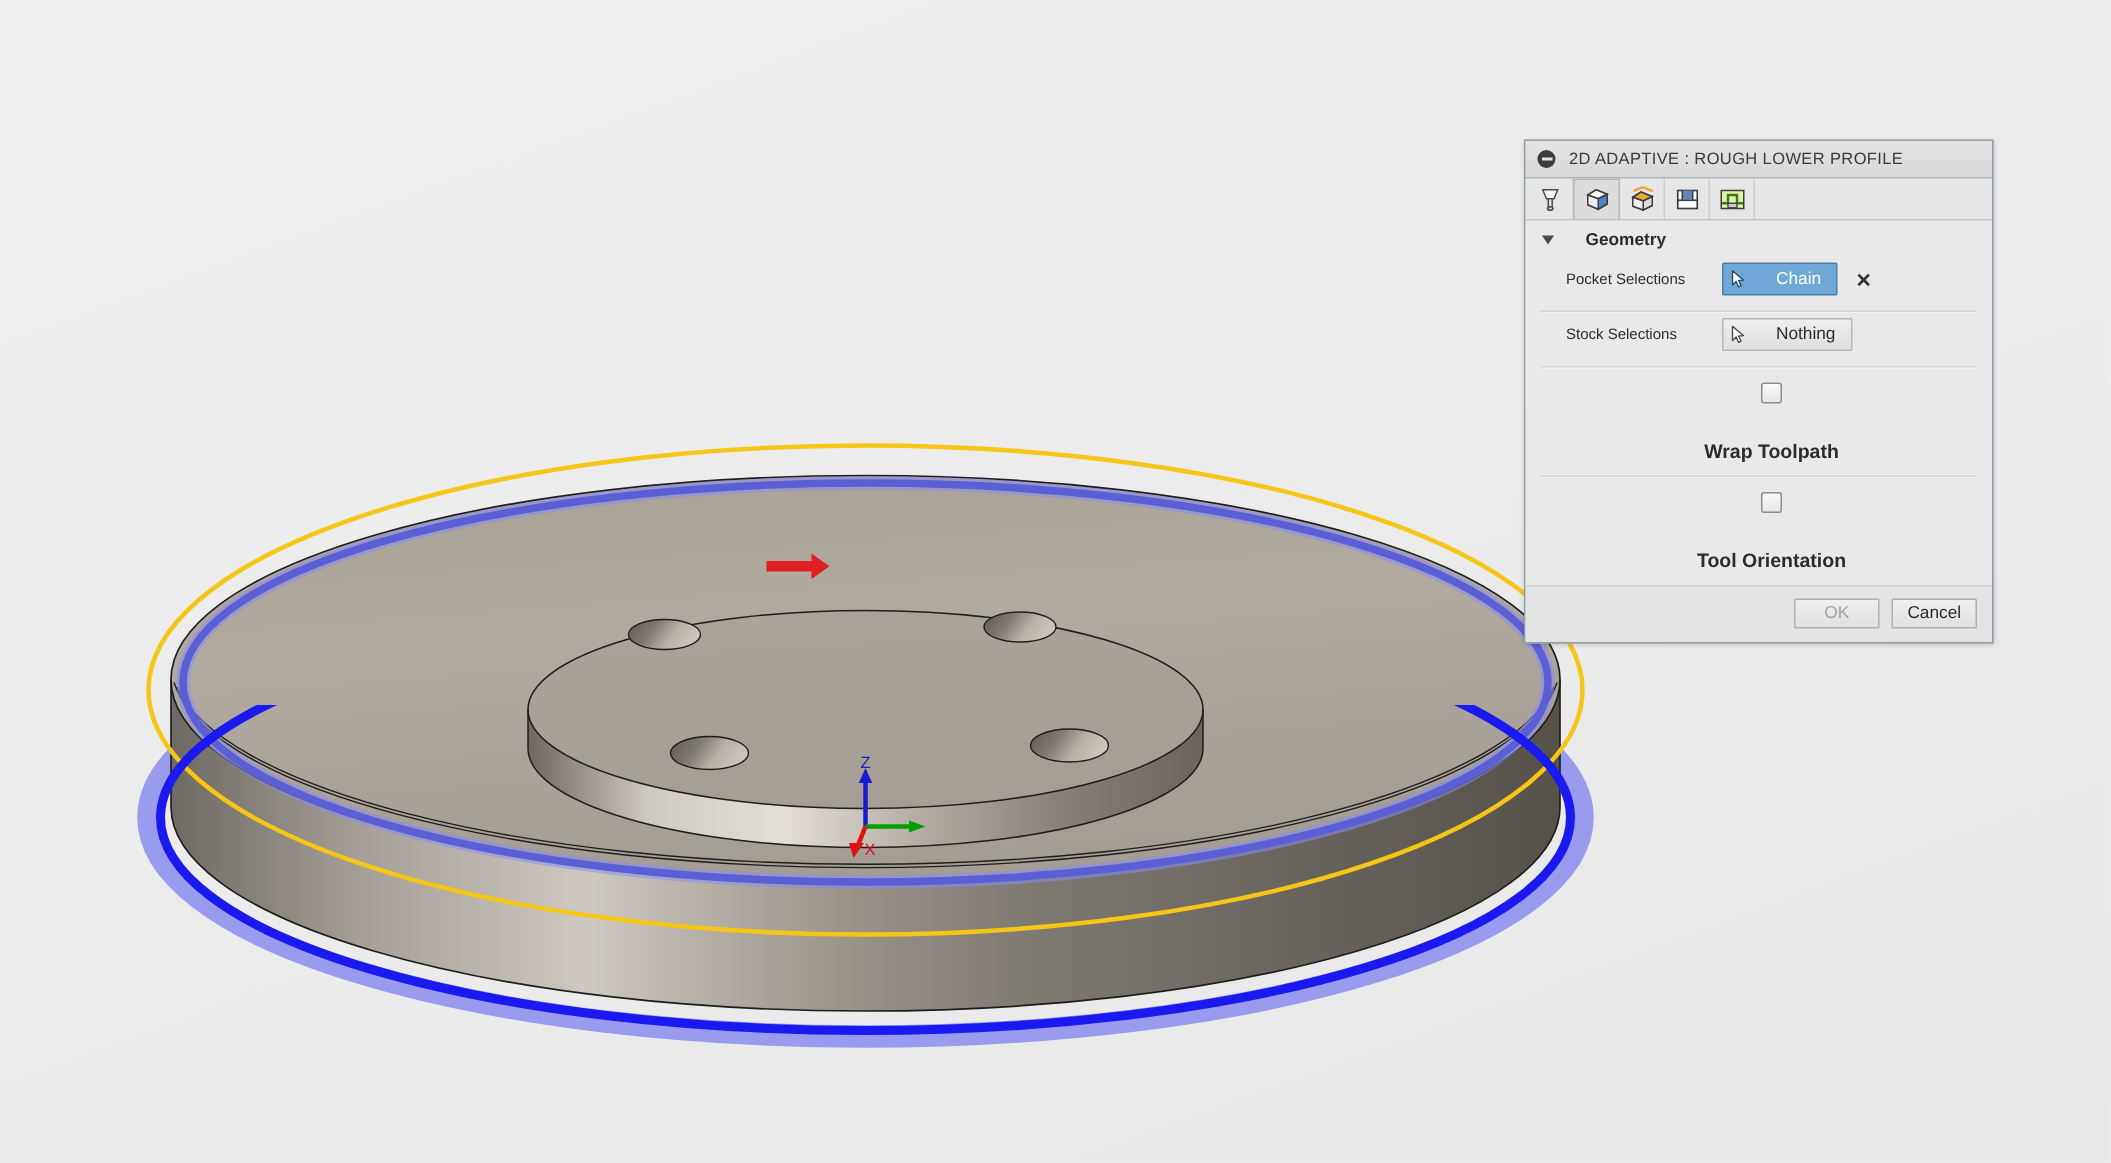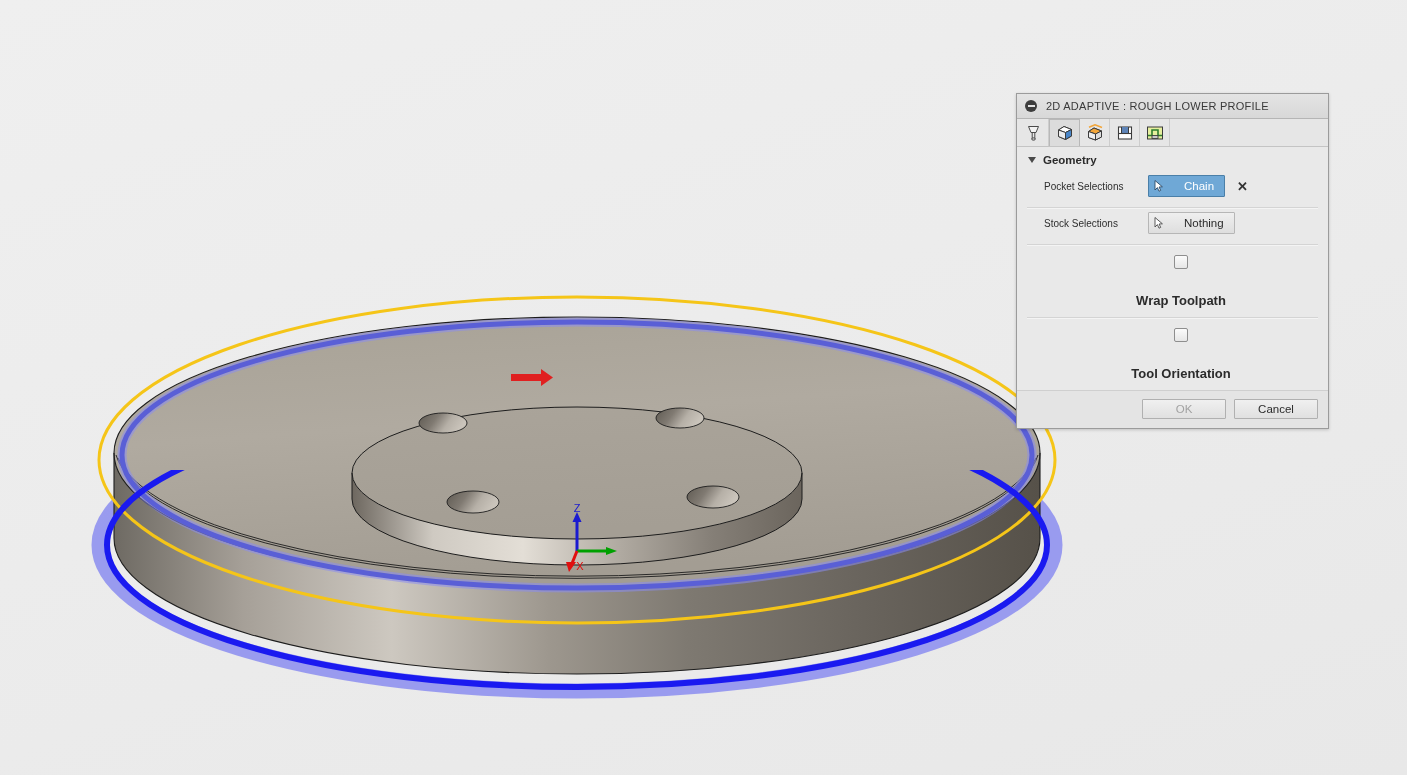--- a/index.html
+++ b/index.html
@@ -93,21 +93,21 @@
     border-top: 1px solid #b8b8b8;
     border-left: 1px solid #b8b8b8;
     border-right: 1px solid #b8b8b8;
   }
 
   .dlg-body { background: #e9e9e9; }
 
   .section-head {
     display: flex;
     align-items: center;
-    gap: 7px;
+    gap: 21px;
     padding: 7px 10px 6px 11px;
     font-weight: bold;
     font-size: 11.5px;
     color: #2b2b2b;
   }
   .tri {
     width: 0; height: 0;
     border-left: 4.5px solid transparent;
     border-right: 4.5px solid transparent;
     border-top: 6px solid #4a4a4a;
@@ -190,21 +190,21 @@
   }
   .dlg-footer {
     display: flex;
     justify-content: flex-end;
     gap: 8px;
     padding: 8px 10px 9px 10px;
     background: #e4e4e4;
     border-top: 1px solid #cfcfcf;
   }
   .ftr-btn {
-    width: 84px;
+    width: 57px;
     height: 20px;
     font-size: 11.5px;
     font-family: "Liberation Sans", sans-serif;
     border: 1px solid #b0b0b0;
     background: linear-gradient(#f0f0f0, #e0e0e0);
     color: #2b2b2b;
     cursor: pointer;
     border-radius: 1px;
     padding: 0;
   }

